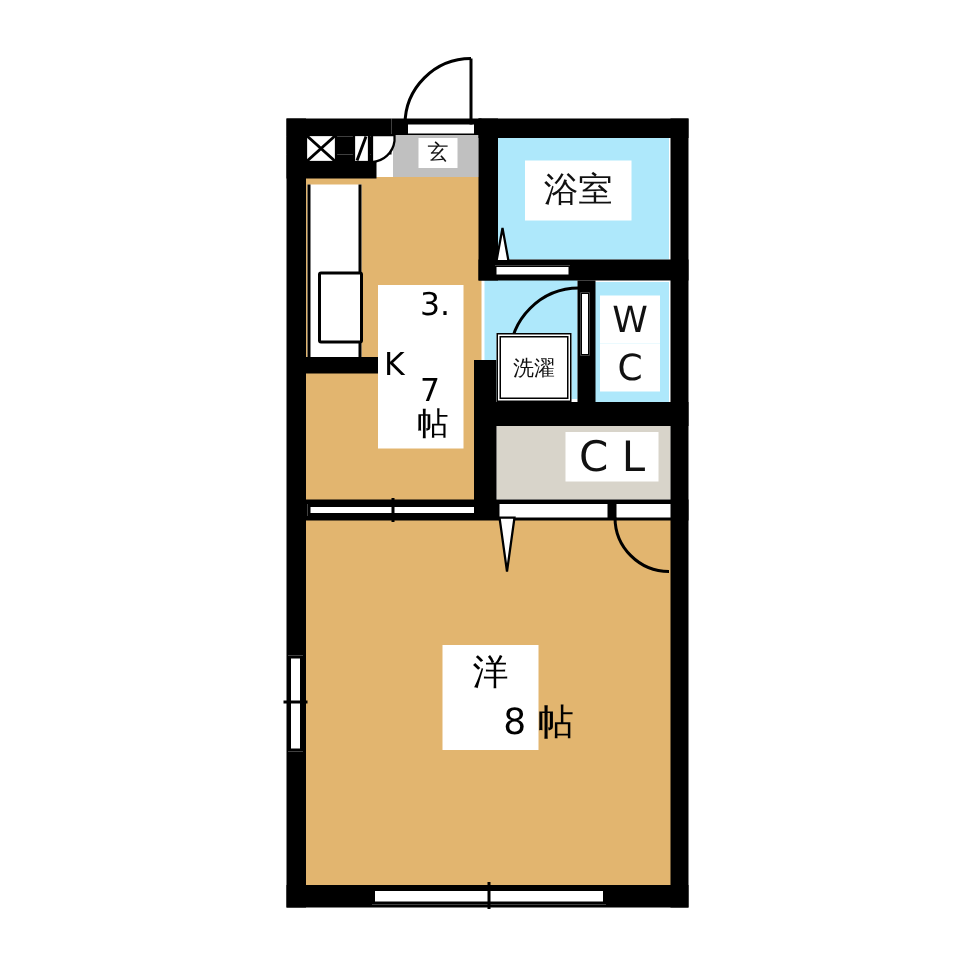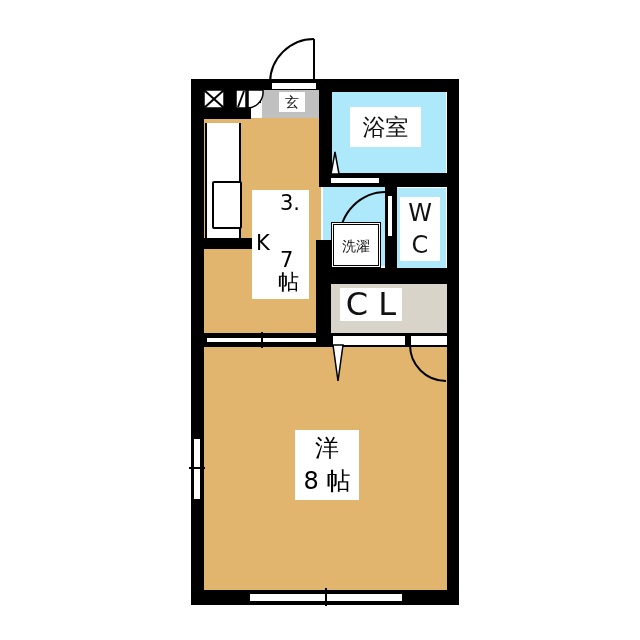--- a/index.html
+++ b/index.html
@@ -77,34 +77,34 @@
 
 <div class="wall" style="left:316px;top:240px;width:15px;height:106px;"></div>
 <div class="wall" style="left:319px;top:268px;width:140px;height:16px;"></div>
 
 <div class="abs" style="left:331px;top:222px;width:50px;height:46px;background:#fff;border:3px double #000;box-sizing:border-box;"></div>
 <div class="label" style="left:334px;top:235px;width:44px;height:22px;font-size:14px;line-height:22px;background:transparent;">洗濯</div>
 
 <div class="label" style="left:350px;top:107px;width:71px;height:40px;font-size:23px;line-height:40px;">浴室</div>
 <div class="label" style="left:400px;top:197px;width:40px;height:32px;font-size:24px;line-height:32px;">W</div>
 <div class="label" style="left:400px;top:229px;width:40px;height:32px;font-size:24px;line-height:32px;">C</div>
-<div class="label" style="left:340px;top:288px;width:62px;height:33px;font-size:32px;line-height:33px;">C L</div>
+<div class="label" style="left:377px;top:288px;width:62px;height:33px;font-size:28px;line-height:33px;">C L</div>
 
 <div class="wall" style="left:203px;top:333px;width:256px;height:14px;"></div>
 <div class="win" style="left:205px;top:336px;width:113px;height:8px;"></div>
 <div class="abs" style="left:261px;top:332px;width:2px;height:16px;background:#000;"></div>
 <div class="abs" style="left:333px;top:336px;width:72px;height:9px;background:#fff;"></div>
 <div class="abs" style="left:411px;top:336px;width:36px;height:9px;background:#fff;"></div>
 <svg style="left:333px;top:345px;" width="10" height="36">
   <path d="M0 0 L5 36 L10 0 Z" fill="#fff" stroke="#000" stroke-width="1.5"></path>
 </svg>
 <svg style="left:407px;top:345px;" width="42" height="40">
   <path d="M3 0 A36 36 0 0 0 39 36" stroke="#000" stroke-width="2" fill="none"></path>
 </svg>
 
 <div class="win" style="left:192px;top:437px;width:10px;height:64px;"></div>
 <div class="abs" style="left:189px;top:467px;width:16px;height:2px;background:#000;"></div>
 <div class="win" style="left:248px;top:592px;width:156px;height:11px;"></div>
 <div class="abs" style="left:325px;top:588px;width:2px;height:18px;background:#000;"></div>
 
 <div class="label" style="left:295px;top:430px;width:64px;height:70px;"></div>
 <div class="abs" style="left:295px;top:432px;width:64px;text-align:center;font-size:24px;">洋</div>
-<div class="abs" style="left:295px;top:465px;width:64px;text-align:center;font-size:24px;">8 帖</div>
+<div class="abs" style="left:295px;top:465px;width:64px;text-align:center;font-size:24px;padding-left:32px;">8 帖</div>
 
 </body></html>

